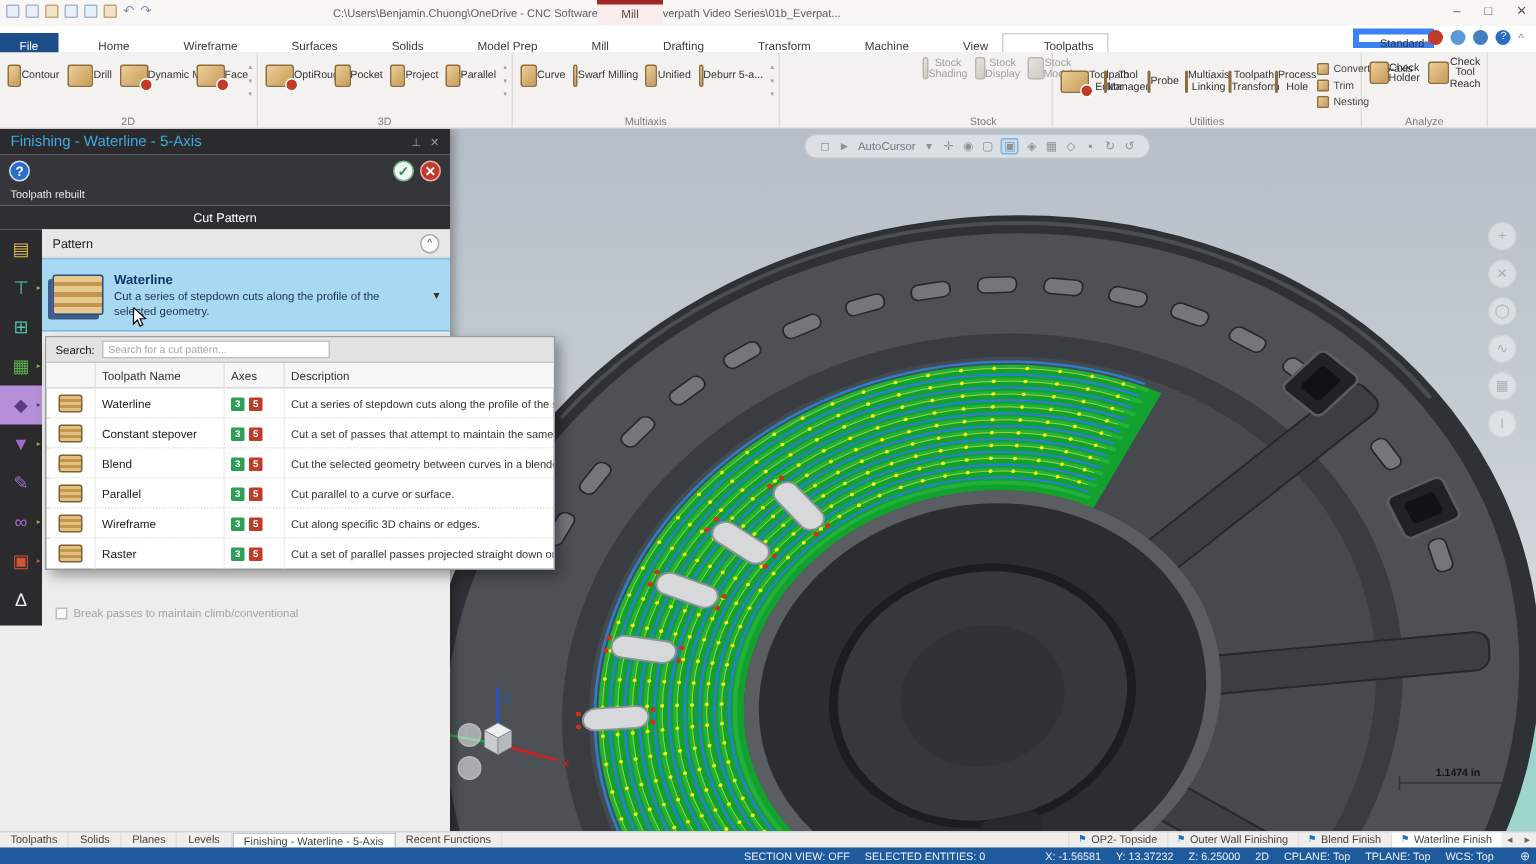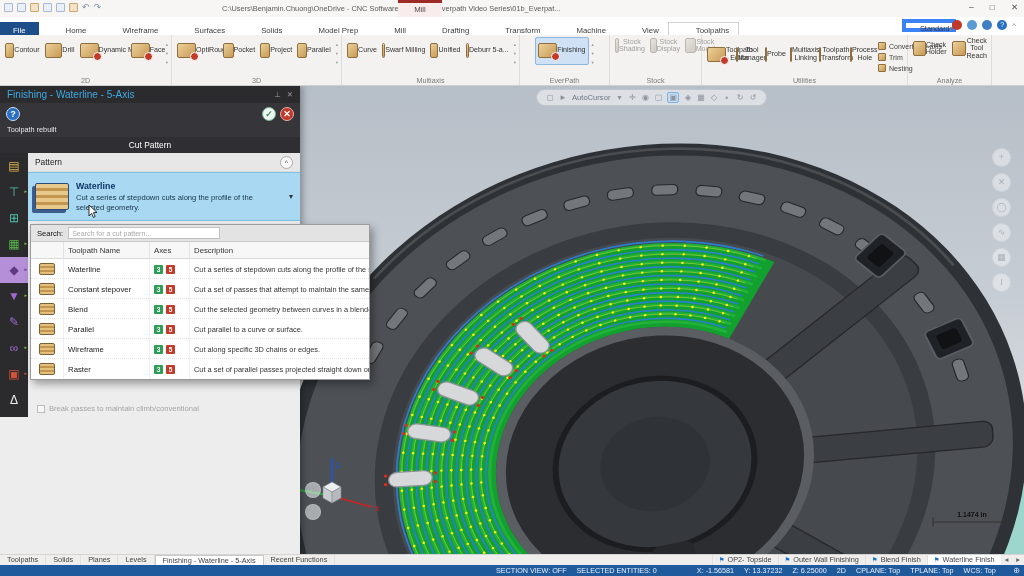--- a/index.html
+++ b/index.html
@@ -730,34 +730,20 @@
           <div class="rlabel">Deburr 5-a...</div>
         </div>
       <div class="stackcol">
           <span>▴</span>
           <span>▾</span>
           <span>▾</span>
         </div>
     </div>
     <div class="rgl">Multiaxis</div>
   </div>
-  <div class="rgroup" style="left:520px;width:90px">
-    <div class="rbtns" style="justify-content:center">
-      <div class="rbtn sel">
-          <div class="ricon red"></div>
-          <div class="rlabel">Finishing</div>
-        </div>
-      <div class="stackcol">
-          <span>▴</span>
-          <span>▾</span>
-          <span>▾</span>
-        </div>
-    </div>
-    <div class="rgl">EverPath</div>
-  </div>
   <div class="rgroup" style="left:610px;width:92px">
     <div class="rbtns grayed">
       <div class="rbtn">
           <div class="ricon"></div>
           <div class="rlabel" style="white-space:normal;width:28px">Stock Shading</div>
         </div>
       <div class="rbtn">
           <div class="ricon"></div>
           <div class="rlabel" style="white-space:normal;width:28px">Stock Display</div>
         </div>

